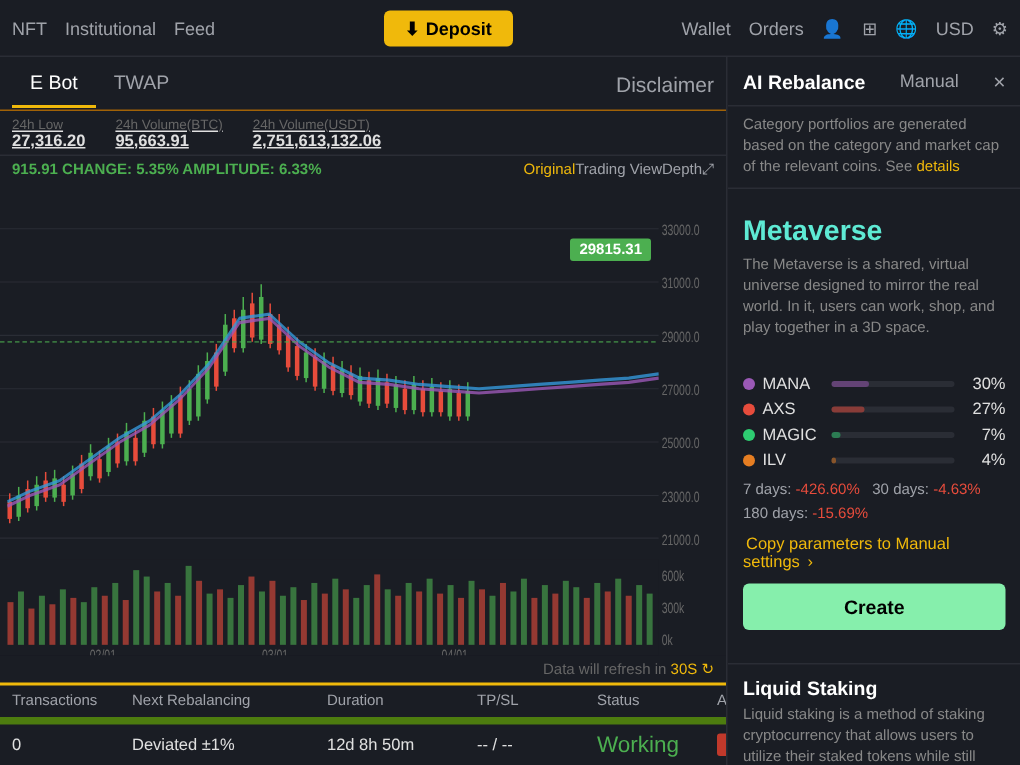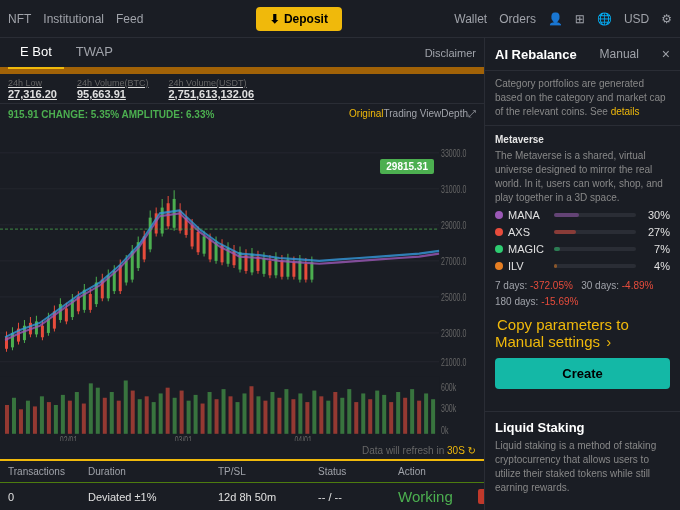--- a/index.html
+++ b/index.html
@@ -46,38 +46,38 @@
       flex-direction: column;
       border-right: 1px solid #2a2d35;
       overflow: hidden;
     }
 
     
     .tabs-bar {
       display: flex;
       align-items: center;
       background: #1a1d24;
-      border-bottom: 7px solid #a16207;
+      border-bottom: 1px solid #a16207;
       height: 36px;
       padding: 0 8px;
       justify-content: space-between;
     }
     .tabs-left { display: flex; gap: 0; }
     .tab {
       padding: 8px 12px;
       color: #a0a3aa;
       cursor: pointer;
       font-size: 13px;
       border-bottom: 2px solid transparent;
     }
     .tab.active {
       color: #fff;
       border-bottom: 2px solid #f0b90b;
     }
-    .disclaimer-link { color: #a0a3aa; font-size: 11px; cursor: pointer; padding-left: 36px; }
+    .disclaimer-link { color: #a0a3aa; font-size: 14px; cursor: pointer; padding-left: 36px; }
 
     
     .stats-bar {
       display: flex;
       align-items: center;
       padding: 4px 8px;
       gap: 20px;
       background: #1a1d24;
       border-bottom: 1px solid #2a2d35;
       height: 30px;
@@ -146,21 +146,21 @@
 
     
     .data-table {
       border-top: 2px solid #f0b90b;
       background: #1a1d24;
     }
     .table-header {
       display: grid;
       grid-template-columns: 80px 130px 100px 80px 80px 80px;
       padding: 5px 8px;
-      border-bottom: 1px solid #4d7c0f;
+      border-bottom: 5px solid #4d7c0f;
     }
     .th { color: #a0a3aa; font-size: 10px; }
     .table-row-data {
       display: grid;
       grid-template-columns: 80px 130px 100px 80px 80px 80px;
       padding: 5px 8px;
       align-items: center;
     }
     .td { color: #e0e0e0; font-size: 11px; }
     .status-working { color: #4caf50; font-size: 15px; }
@@ -202,22 +202,22 @@
       padding: 6px 10px;
       color: #888;
       font-size: 10px;
       line-height: 1.4;
       border-bottom: 1px solid #2a2d35;
     }
     .ai-desc a { color: #f0b90b; text-decoration: none; }
 
     
     .category-section { padding: 8px 10px; }
-    .category-title { font-size: 10px; font-weight: bold; color: #e5e5e5; margin-bottom: 4px; }
-    .category-desc { color: #888; font-size: 10px; line-height: 1.4; margin-bottom: 4px; }
+    .category-title { font-size: 19px; font-weight: bold; color: #5eead4; margin-bottom: 4px; margin-top: 10px; }
+    .category-desc { color: #888; font-size: 10px; line-height: 1.4; margin-bottom: 24px; }
 
     
     .coin-row {
       display: flex;
       align-items: center;
       margin-bottom: 5px;
     }
     .coin-dot {
       width: 8px; height: 8px;
       border-radius: 50%;
@@ -245,29 +245,29 @@
       color: #a0a3aa;
       font-size: 10px;
       line-height: 1.6;
     }
     .perf-neg { color: #e74c3c; }
     .perf-neg2 { color: #e74c3c; }
 
     
     .copy-params {
       color: #f0b90b;
-      font-size: 15px;
+      font-size: 11px;
       cursor: pointer;
       margin: 4px 0 8px 0;
     }
     .copy-params span { margin-left: 2px; }
 
     
     .create-btn {
-      background: #14b8a6;
+      background: #86efac;
       color: #000;
       border: none;
       width: 100%;
       padding: 8px;
       border-radius: 4px;
       font-size: 13px;
       font-weight: bold;
       cursor: pointer;
       margin-bottom: 10px;
     }
@@ -601,20 +601,21 @@
 
     <div class="refresh-bar">
       <span>Data will refresh in</span>&nbsp;
       <span class="refresh-highlight">30S</span>&nbsp;
       <span style="color:#f0b90b; cursor:pointer;">↻</span>
     </div>
 
     <div class="data-table">
       <div class="table-header">
         <span class="th">Transactions</span>
+        <span class="th">Next Rebalancing</span>
         <span class="th">Duration</span>
         <span class="th">TP/SL</span>
         <span class="th">Status</span>
         <span class="th">Action</span>
       </div>
       <div class="table-row-data">
         <span class="td">0</span>
         <span class="td">Deviated ±1%</span>
         <span class="td">12d 8h 50m</span>
         <span class="td">-- / --</span>
@@ -676,24 +677,24 @@
     <div class="coin-bar-track">
       <div class="coin-bar-fill" style="width:4%; background:#e67e2280;"></div>
     </div>
     <span class="coin-pct">4%</span>
   </div>
         </div>
 
       
       <div class="perf-row">
         <span>7 days:</span>
-        <span class="perf-neg">-372.05%</span>
+        <span class="perf-neg">-426.60%</span>
         &nbsp;
         <span>30 days:</span>
-        <span class="perf-neg">-4.89%</span>
+        <span class="perf-neg">-4.63%</span>
         <br>
         <span>180 days:</span>
         <span class="perf-neg2">-15.69%</span>
       </div>
 
       <div class="copy-params">
         <span>Copy parameters to Manual settings</span>
         <span>›</span>
       </div>
 

